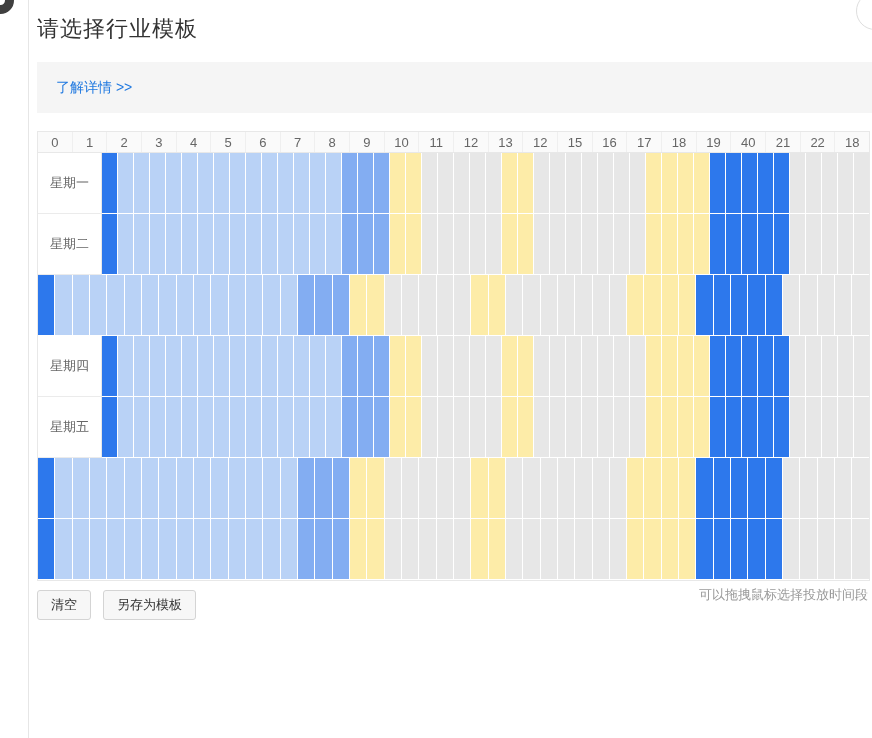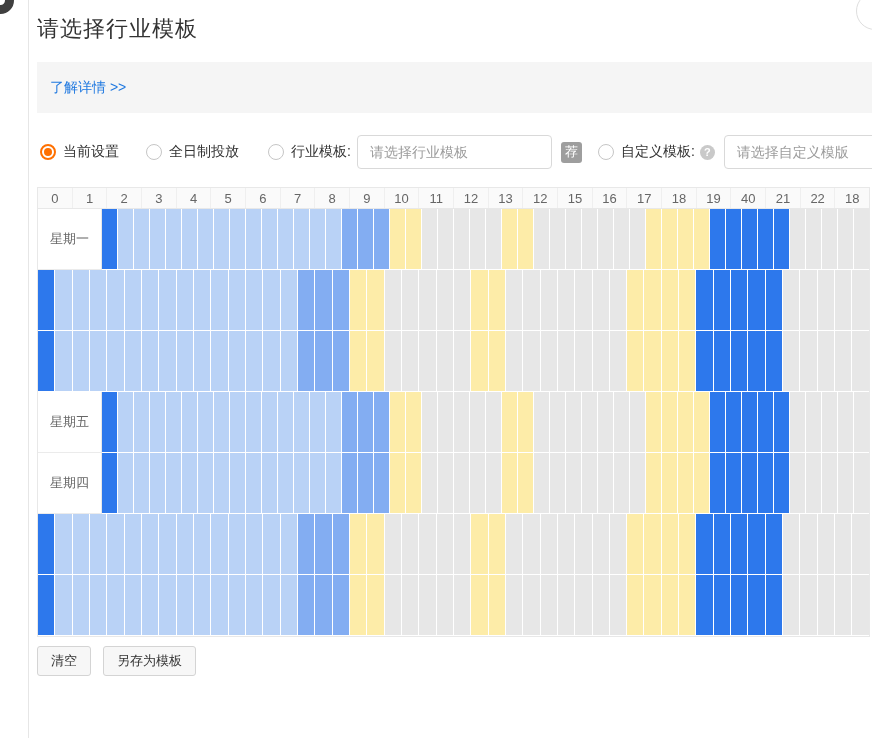--- a/index.html
+++ b/index.html
@@ -18,21 +18,21 @@
     border:1px solid #dedede; border-radius:50%; background:#fff; z-index:5;
   }
   .content { position:absolute; left:37px; top:0; width:833px; padding-top:14px; }
 
   .title { font-size:22px; font-weight:500; color:#333; margin:0; line-height:29px; letter-spacing:1px; }
 
   .banner {
     margin-top:19px; width:835px; height:51px; background:#f5f5f5;
     display:flex; align-items:center; padding:0 13px; font-size:14px; color:#666;
   }
-  .banner a { color:#2079e0; text-decoration:none; margin-left:0; cursor:pointer; }
+  .banner a { color:#2079e0; text-decoration:none; margin-left:6px; cursor:pointer; }
 
   .options { margin-top:22px; display:flex; align-items:center; height:34px; font-size:14px; color:#333; white-space:nowrap; }
   .radio { display:flex; align-items:center; cursor:pointer; }
   .rb { width:16px; height:16px; border:1px solid #c6c6c6; border-radius:50%; background:#fff; margin-right:7px; position:relative; flex:none; }
   .rb.on { border:2px solid #ff7000; }
   .rb.on::after {
     content:''; position:absolute; left:50%; top:50%; transform:translate(-50%,-50%);
     width:8px; height:8px; border-radius:50%; background:#ff7000;
   }
   .r1 { margin-left:3px; } .r2 { margin-left:27px; } .r3 { margin-left:29px; } .r4 { margin-left:16px; }
@@ -96,42 +96,20 @@
 <div class="tr-ring"></div>
 
 <div class="content">
 
   <h1 class="title">请选择行业模板</h1>
 
   <div class="banner">
       <a>了解详情 &gt;&gt;</a>
   </div>
 
-  <div class="options">
-    <label class="radio r1">
-      <span class="rb on"></span>
-      <span>当前设置</span>
-    </label>
-    <label class="radio r2">
-      <span class="rb"></span>
-      <span>全日制投放</span>
-    </label>
-    <label class="radio r3">
-      <span class="rb"></span>
-      <span>行业模板:</span>
-    </label>
-    <input class="select-input" type="text" placeholder="请选择行业模板" style="">
-    <span class="badge">荐</span>
-    <label class="radio r4">
-      <span class="rb"></span>
-      <span>自定义模板:</span>
-    </label>
-    <span class="help">?</span>
-    <input class="select-input" type="text" style="width: 194px; margin-left: 9px;" placeholder="请选择自定义模版">
-  </div>
 
 
   <div class="schedule">
     <div class="sch-header">
       <div class="header-right">
         <div class="hour-row" id="hour-row">
             <div class="hour-cell">0</div>
             <div class="hour-cell">1</div>
             <div class="hour-cell">2</div>
             <div class="hour-cell">3</div>
@@ -206,72 +184,126 @@
             <div class="cell" style="background: rgb(45, 120, 236);"></div>
             <div class="cell" style="background: rgb(45, 120, 236);"></div>
             <div class="cell" style="background: rgb(231, 231, 231);"></div>
             <div class="cell" style="background: rgb(231, 231, 231);"></div>
             <div class="cell" style="background: rgb(231, 231, 231);"></div>
             <div class="cell" style="background: rgb(231, 231, 231);"></div>
             <div class="cell" style="background: rgb(231, 231, 231);"></div>
           </div>
         </div>
         <div class="day-row">
-          <div class="cells">
-            <div class="cell" style="background: rgb(45, 120, 236);"></div>
-            <div class="cell" style="background: rgb(185, 210, 246);"></div>
-            <div class="cell" style="background: rgb(185, 210, 246);"></div>
-            <div class="cell" style="background: rgb(185, 210, 246);"></div>
-            <div class="cell" style="background: rgb(185, 210, 246);"></div>
-            <div class="cell" style="background: rgb(185, 210, 246);"></div>
-            <div class="cell" style="background: rgb(185, 210, 246);"></div>
-            <div class="cell" style="background: rgb(185, 210, 246);"></div>
-            <div class="cell" style="background: rgb(185, 210, 246);"></div>
-            <div class="cell" style="background: rgb(185, 210, 246);"></div>
-            <div class="cell" style="background: rgb(185, 210, 246);"></div>
-            <div class="cell" style="background: rgb(185, 210, 246);"></div>
-            <div class="cell" style="background: rgb(185, 210, 246);"></div>
-            <div class="cell" style="background: rgb(185, 210, 246);"></div>
-            <div class="cell" style="background: rgb(185, 210, 246);"></div>
-            <div class="cell" style="background: rgb(131, 173, 242);"></div>
-            <div class="cell" style="background: rgb(131, 173, 242);"></div>
-            <div class="cell" style="background: rgb(131, 173, 242);"></div>
-            <div class="cell" style="background: rgb(253, 236, 168);"></div>
-            <div class="cell" style="background: rgb(253, 236, 168);"></div>
-            <div class="cell" style="background: rgb(231, 231, 231);"></div>
-            <div class="cell" style="background: rgb(231, 231, 231);"></div>
-            <div class="cell" style="background: rgb(231, 231, 231);"></div>
-            <div class="cell" style="background: rgb(231, 231, 231);"></div>
-            <div class="cell" style="background: rgb(231, 231, 231);"></div>
-            <div class="cell" style="background: rgb(253, 236, 168);"></div>
-            <div class="cell" style="background: rgb(253, 236, 168);"></div>
-            <div class="cell" style="background: rgb(231, 231, 231);"></div>
-            <div class="cell" style="background: rgb(231, 231, 231);"></div>
-            <div class="cell" style="background: rgb(231, 231, 231);"></div>
-            <div class="cell" style="background: rgb(231, 231, 231);"></div>
-            <div class="cell" style="background: rgb(231, 231, 231);"></div>
-            <div class="cell" style="background: rgb(231, 231, 231);"></div>
-            <div class="cell" style="background: rgb(231, 231, 231);"></div>
-            <div class="cell" style="background: rgb(253, 236, 168);"></div>
-            <div class="cell" style="background: rgb(253, 236, 168);"></div>
-            <div class="cell" style="background: rgb(253, 236, 168);"></div>
-            <div class="cell" style="background: rgb(253, 236, 168);"></div>
-            <div class="cell" style="background: rgb(45, 120, 236);"></div>
-            <div class="cell" style="background: rgb(45, 120, 236);"></div>
-            <div class="cell" style="background: rgb(45, 120, 236);"></div>
-            <div class="cell" style="background: rgb(45, 120, 236);"></div>
-            <div class="cell" style="background: rgb(45, 120, 236);"></div>
-            <div class="cell" style="background: rgb(231, 231, 231);"></div>
-            <div class="cell" style="background: rgb(231, 231, 231);"></div>
-            <div class="cell" style="background: rgb(231, 231, 231);"></div>
-            <div class="cell" style="background: rgb(231, 231, 231);"></div>
-            <div class="cell" style="background: rgb(231, 231, 231);"></div>
-          </div>
-        </div>
-        <div class="day-row">
+          <div class="day-label">星期二</div>
+          <div class="cells">
+            <div class="cell" style="background: rgb(45, 120, 236);"></div>
+            <div class="cell" style="background: rgb(185, 210, 246);"></div>
+            <div class="cell" style="background: rgb(185, 210, 246);"></div>
+            <div class="cell" style="background: rgb(185, 210, 246);"></div>
+            <div class="cell" style="background: rgb(185, 210, 246);"></div>
+            <div class="cell" style="background: rgb(185, 210, 246);"></div>
+            <div class="cell" style="background: rgb(185, 210, 246);"></div>
+            <div class="cell" style="background: rgb(185, 210, 246);"></div>
+            <div class="cell" style="background: rgb(185, 210, 246);"></div>
+            <div class="cell" style="background: rgb(185, 210, 246);"></div>
+            <div class="cell" style="background: rgb(185, 210, 246);"></div>
+            <div class="cell" style="background: rgb(185, 210, 246);"></div>
+            <div class="cell" style="background: rgb(185, 210, 246);"></div>
+            <div class="cell" style="background: rgb(185, 210, 246);"></div>
+            <div class="cell" style="background: rgb(185, 210, 246);"></div>
+            <div class="cell" style="background: rgb(131, 173, 242);"></div>
+            <div class="cell" style="background: rgb(131, 173, 242);"></div>
+            <div class="cell" style="background: rgb(131, 173, 242);"></div>
+            <div class="cell" style="background: rgb(253, 236, 168);"></div>
+            <div class="cell" style="background: rgb(253, 236, 168);"></div>
+            <div class="cell" style="background: rgb(231, 231, 231);"></div>
+            <div class="cell" style="background: rgb(231, 231, 231);"></div>
+            <div class="cell" style="background: rgb(231, 231, 231);"></div>
+            <div class="cell" style="background: rgb(231, 231, 231);"></div>
+            <div class="cell" style="background: rgb(231, 231, 231);"></div>
+            <div class="cell" style="background: rgb(253, 236, 168);"></div>
+            <div class="cell" style="background: rgb(253, 236, 168);"></div>
+            <div class="cell" style="background: rgb(231, 231, 231);"></div>
+            <div class="cell" style="background: rgb(231, 231, 231);"></div>
+            <div class="cell" style="background: rgb(231, 231, 231);"></div>
+            <div class="cell" style="background: rgb(231, 231, 231);"></div>
+            <div class="cell" style="background: rgb(231, 231, 231);"></div>
+            <div class="cell" style="background: rgb(231, 231, 231);"></div>
+            <div class="cell" style="background: rgb(231, 231, 231);"></div>
+            <div class="cell" style="background: rgb(253, 236, 168);"></div>
+            <div class="cell" style="background: rgb(253, 236, 168);"></div>
+            <div class="cell" style="background: rgb(253, 236, 168);"></div>
+            <div class="cell" style="background: rgb(253, 236, 168);"></div>
+            <div class="cell" style="background: rgb(45, 120, 236);"></div>
+            <div class="cell" style="background: rgb(45, 120, 236);"></div>
+            <div class="cell" style="background: rgb(45, 120, 236);"></div>
+            <div class="cell" style="background: rgb(45, 120, 236);"></div>
+            <div class="cell" style="background: rgb(45, 120, 236);"></div>
+            <div class="cell" style="background: rgb(231, 231, 231);"></div>
+            <div class="cell" style="background: rgb(231, 231, 231);"></div>
+            <div class="cell" style="background: rgb(231, 231, 231);"></div>
+            <div class="cell" style="background: rgb(231, 231, 231);"></div>
+            <div class="cell" style="background: rgb(231, 231, 231);"></div>
+          </div>
+        </div>
+        <div class="day-row">
+          <div class="cells">
+            <div class="cell" style="background: rgb(45, 120, 236);"></div>
+            <div class="cell" style="background: rgb(185, 210, 246);"></div>
+            <div class="cell" style="background: rgb(185, 210, 246);"></div>
+            <div class="cell" style="background: rgb(185, 210, 246);"></div>
+            <div class="cell" style="background: rgb(185, 210, 246);"></div>
+            <div class="cell" style="background: rgb(185, 210, 246);"></div>
+            <div class="cell" style="background: rgb(185, 210, 246);"></div>
+            <div class="cell" style="background: rgb(185, 210, 246);"></div>
+            <div class="cell" style="background: rgb(185, 210, 246);"></div>
+            <div class="cell" style="background: rgb(185, 210, 246);"></div>
+            <div class="cell" style="background: rgb(185, 210, 246);"></div>
+            <div class="cell" style="background: rgb(185, 210, 246);"></div>
+            <div class="cell" style="background: rgb(185, 210, 246);"></div>
+            <div class="cell" style="background: rgb(185, 210, 246);"></div>
+            <div class="cell" style="background: rgb(185, 210, 246);"></div>
+            <div class="cell" style="background: rgb(131, 173, 242);"></div>
+            <div class="cell" style="background: rgb(131, 173, 242);"></div>
+            <div class="cell" style="background: rgb(131, 173, 242);"></div>
+            <div class="cell" style="background: rgb(253, 236, 168);"></div>
+            <div class="cell" style="background: rgb(253, 236, 168);"></div>
+            <div class="cell" style="background: rgb(231, 231, 231);"></div>
+            <div class="cell" style="background: rgb(231, 231, 231);"></div>
+            <div class="cell" style="background: rgb(231, 231, 231);"></div>
+            <div class="cell" style="background: rgb(231, 231, 231);"></div>
+            <div class="cell" style="background: rgb(231, 231, 231);"></div>
+            <div class="cell" style="background: rgb(253, 236, 168);"></div>
+            <div class="cell" style="background: rgb(253, 236, 168);"></div>
+            <div class="cell" style="background: rgb(231, 231, 231);"></div>
+            <div class="cell" style="background: rgb(231, 231, 231);"></div>
+            <div class="cell" style="background: rgb(231, 231, 231);"></div>
+            <div class="cell" style="background: rgb(231, 231, 231);"></div>
+            <div class="cell" style="background: rgb(231, 231, 231);"></div>
+            <div class="cell" style="background: rgb(231, 231, 231);"></div>
+            <div class="cell" style="background: rgb(231, 231, 231);"></div>
+            <div class="cell" style="background: rgb(253, 236, 168);"></div>
+            <div class="cell" style="background: rgb(253, 236, 168);"></div>
+            <div class="cell" style="background: rgb(253, 236, 168);"></div>
+            <div class="cell" style="background: rgb(253, 236, 168);"></div>
+            <div class="cell" style="background: rgb(45, 120, 236);"></div>
+            <div class="cell" style="background: rgb(45, 120, 236);"></div>
+            <div class="cell" style="background: rgb(45, 120, 236);"></div>
+            <div class="cell" style="background: rgb(45, 120, 236);"></div>
+            <div class="cell" style="background: rgb(45, 120, 236);"></div>
+            <div class="cell" style="background: rgb(231, 231, 231);"></div>
+            <div class="cell" style="background: rgb(231, 231, 231);"></div>
+            <div class="cell" style="background: rgb(231, 231, 231);"></div>
+            <div class="cell" style="background: rgb(231, 231, 231);"></div>
+            <div class="cell" style="background: rgb(231, 231, 231);"></div>
+          </div>
+        </div>
+        <div class="day-row">
+          <div class="day-label">星期四</div>
           <div class="cells">
             <div class="cell" style="background: rgb(45, 120, 236);"></div>
             <div class="cell" style="background: rgb(185, 210, 246);"></div>
             <div class="cell" style="background: rgb(185, 210, 246);"></div>
             <div class="cell" style="background: rgb(185, 210, 246);"></div>
             <div class="cell" style="background: rgb(185, 210, 246);"></div>
             <div class="cell" style="background: rgb(185, 210, 246);"></div>
             <div class="cell" style="background: rgb(185, 210, 246);"></div>
             <div class="cell" style="background: rgb(185, 210, 246);"></div>
             <div class="cell" style="background: rgb(185, 210, 246);"></div>
@@ -311,73 +343,20 @@
             <div class="cell" style="background: rgb(45, 120, 236);"></div>
             <div class="cell" style="background: rgb(231, 231, 231);"></div>
             <div class="cell" style="background: rgb(231, 231, 231);"></div>
             <div class="cell" style="background: rgb(231, 231, 231);"></div>
             <div class="cell" style="background: rgb(231, 231, 231);"></div>
             <div class="cell" style="background: rgb(231, 231, 231);"></div>
           </div>
         </div>
         <div class="day-row">
           <div class="day-label">星期五</div>
-          <div class="cells">
-            <div class="cell" style="background: rgb(45, 120, 236);"></div>
-            <div class="cell" style="background: rgb(185, 210, 246);"></div>
-            <div class="cell" style="background: rgb(185, 210, 246);"></div>
-            <div class="cell" style="background: rgb(185, 210, 246);"></div>
-            <div class="cell" style="background: rgb(185, 210, 246);"></div>
-            <div class="cell" style="background: rgb(185, 210, 246);"></div>
-            <div class="cell" style="background: rgb(185, 210, 246);"></div>
-            <div class="cell" style="background: rgb(185, 210, 246);"></div>
-            <div class="cell" style="background: rgb(185, 210, 246);"></div>
-            <div class="cell" style="background: rgb(185, 210, 246);"></div>
-            <div class="cell" style="background: rgb(185, 210, 246);"></div>
-            <div class="cell" style="background: rgb(185, 210, 246);"></div>
-            <div class="cell" style="background: rgb(185, 210, 246);"></div>
-            <div class="cell" style="background: rgb(185, 210, 246);"></div>
-            <div class="cell" style="background: rgb(185, 210, 246);"></div>
-            <div class="cell" style="background: rgb(131, 173, 242);"></div>
-            <div class="cell" style="background: rgb(131, 173, 242);"></div>
-            <div class="cell" style="background: rgb(131, 173, 242);"></div>
-            <div class="cell" style="background: rgb(253, 236, 168);"></div>
-            <div class="cell" style="background: rgb(253, 236, 168);"></div>
-            <div class="cell" style="background: rgb(231, 231, 231);"></div>
-            <div class="cell" style="background: rgb(231, 231, 231);"></div>
-            <div class="cell" style="background: rgb(231, 231, 231);"></div>
-            <div class="cell" style="background: rgb(231, 231, 231);"></div>
-            <div class="cell" style="background: rgb(231, 231, 231);"></div>
-            <div class="cell" style="background: rgb(253, 236, 168);"></div>
-            <div class="cell" style="background: rgb(253, 236, 168);"></div>
-            <div class="cell" style="background: rgb(231, 231, 231);"></div>
-            <div class="cell" style="background: rgb(231, 231, 231);"></div>
-            <div class="cell" style="background: rgb(231, 231, 231);"></div>
-            <div class="cell" style="background: rgb(231, 231, 231);"></div>
-            <div class="cell" style="background: rgb(231, 231, 231);"></div>
-            <div class="cell" style="background: rgb(231, 231, 231);"></div>
-            <div class="cell" style="background: rgb(231, 231, 231);"></div>
-            <div class="cell" style="background: rgb(253, 236, 168);"></div>
-            <div class="cell" style="background: rgb(253, 236, 168);"></div>
-            <div class="cell" style="background: rgb(253, 236, 168);"></div>
-            <div class="cell" style="background: rgb(253, 236, 168);"></div>
-            <div class="cell" style="background: rgb(45, 120, 236);"></div>
-            <div class="cell" style="background: rgb(45, 120, 236);"></div>
-            <div class="cell" style="background: rgb(45, 120, 236);"></div>
-            <div class="cell" style="background: rgb(45, 120, 236);"></div>
-            <div class="cell" style="background: rgb(45, 120, 236);"></div>
-            <div class="cell" style="background: rgb(231, 231, 231);"></div>
-            <div class="cell" style="background: rgb(231, 231, 231);"></div>
-            <div class="cell" style="background: rgb(231, 231, 231);"></div>
-            <div class="cell" style="background: rgb(231, 231, 231);"></div>
-            <div class="cell" style="background: rgb(231, 231, 231);"></div>
-          </div>
-        </div>
-        <div class="day-row">
-          <div class="day-label">星期四</div>
           <div class="cells">
             <div class="cell" style="background: rgb(45, 120, 236);"></div>
             <div class="cell" style="background: rgb(185, 210, 246);"></div>
             <div class="cell" style="background: rgb(185, 210, 246);"></div>
             <div class="cell" style="background: rgb(185, 210, 246);"></div>
             <div class="cell" style="background: rgb(185, 210, 246);"></div>
             <div class="cell" style="background: rgb(185, 210, 246);"></div>
             <div class="cell" style="background: rgb(185, 210, 246);"></div>
             <div class="cell" style="background: rgb(185, 210, 246);"></div>
             <div class="cell" style="background: rgb(185, 210, 246);"></div>
@@ -525,15 +504,16 @@
             <div class="cell" style="background: rgb(231, 231, 231);"></div>
             <div class="cell" style="background: rgb(231, 231, 231);"></div>
           </div>
         </div>
       </div>
   </div>
 
   <div class="footer">
     <button class="foot-btn">清空</button>
     <button class="foot-btn">另存为模板</button>
+    <span class="tip">可以拖拽鼠标选择投放时间段</span>
   </div>
 
 </div>
 
 </body></html>

